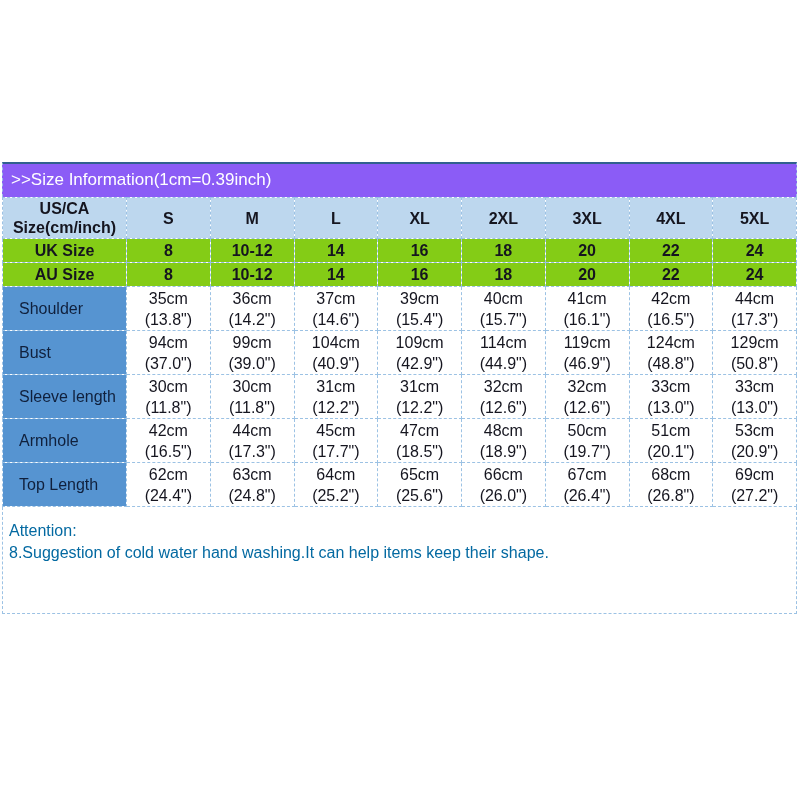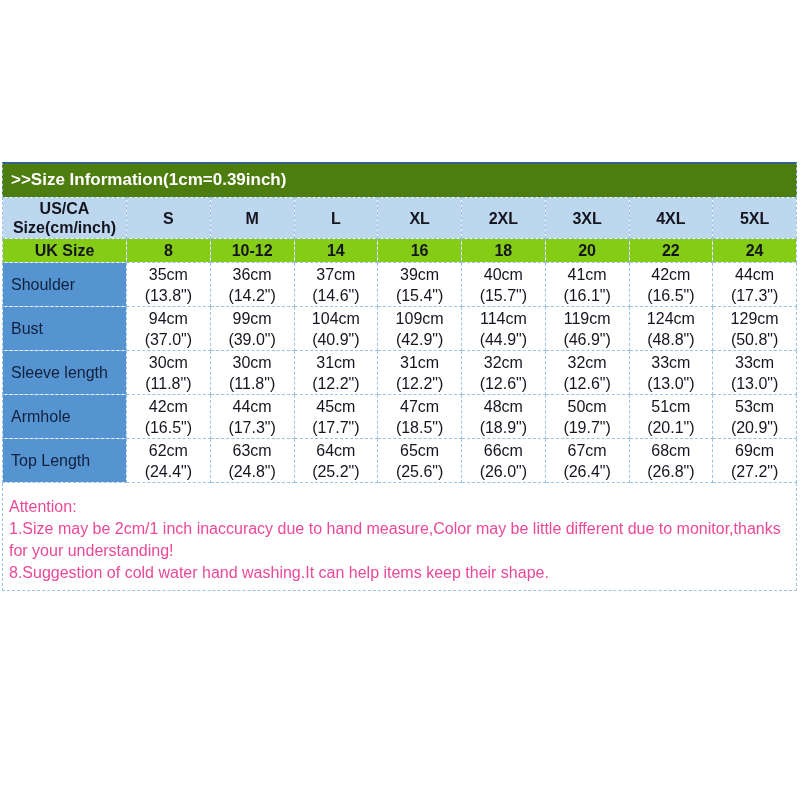--- a/index.html
+++ b/index.html
@@ -6,26 +6,26 @@
   html, body { background: #ffffff; }
   body {
     width: 800px; height: 800px;
     font-family: "Liberation Sans", sans-serif;
     color: #111;
   }
   .page { position: relative; width: 800px; height: 800px; background: #fff; overflow: hidden; }
   .content { position: absolute; top: 162px; left: 2px; width: 795px; }
 
   .banner {
-    background: #4d7c0f;
+    background: #8b5cf6;
     border-top: 2px solid #30608f;
     border-left: 1px dashed #9cc2e4;
     border-right: 1px dashed #9cc2e4;
     color: #ffffff;
-    font-weight: bold;
+    font-weight: normal;
     font-size: 17px;
     line-height: 20px;
     padding: 6px 8px 7px 8px;
   }
 
   table.size-table { width: 100%; border-collapse: collapse; table-layout: fixed; }
   .size-table th, .size-table td {
     border: 1px dashed #9cc2e4;
     text-align: center;
     vertical-align: middle;
@@ -43,35 +43,35 @@
   .row-size th, .row-size td {
     background: #84cc16;
     font-weight: bold;
     font-size: 16px;
     height: 24px;
   }
   .row-meas { height: 44px; }
   .row-meas th {
     background: #5694d1;
     text-align: left;
-    padding-left: 8px;
+    padding-left: 16px;
     font-weight: normal;
     font-size: 16px;
     color: #10203c;
   }
   .row-meas td { background: #ffffff; font-size: 16px; line-height: 21px; margin-left: 10px; }
 
   .attention {
     border: 1px dashed #9cc2e4;
     border-top: none;
     min-height: 107px;
     padding: 13px 6px 6px 6px;
     font-size: 16px;
     line-height: 22px;
-    color: #ec4899;
+    color: #0369a1;
     background: #fff;
   }
 </style>
 </head>
 <body>
 
 <div class="page">
   <div class="content">
 
     <div class="banner">
@@ -100,20 +100,31 @@
             <th>UK Size</th>
             <td>8</td>
             <td>10-12</td>
             <td>14</td>
             <td>16</td>
             <td>18</td>
             <td>20</td>
             <td>22</td>
             <td>24</td>
           </tr>
+          <tr class="row-size">
+            <th>AU Size</th>
+            <td>8</td>
+            <td>10-12</td>
+            <td>14</td>
+            <td>16</td>
+            <td>18</td>
+            <td>20</td>
+            <td>22</td>
+            <td>24</td>
+          </tr>
           <tr class="row-meas">
             <th>Shoulder</th>
             <td>
               <div>35cm</div>
               <div>(13.8")</div>
             </td>
             <td>
               <div>36cm</div>
               <div>(14.2")</div>
             </td>
@@ -280,18 +291,17 @@
             <td>
               <div>69cm</div>
               <div>(27.2")</div>
             </td>
           </tr>
         </tbody>
     </table>
 
     <div class="attention">
       <div>Attention:</div>
-      <div>1.Size may be 2cm/1 inch inaccuracy due to hand measure,Color may be little different due to monitor,thanks for your understanding!</div>
       <div>8.Suggestion of cold water hand washing.It can help items keep their shape.</div>
     </div>
 
   </div>
 </div>
 
 </body></html>

